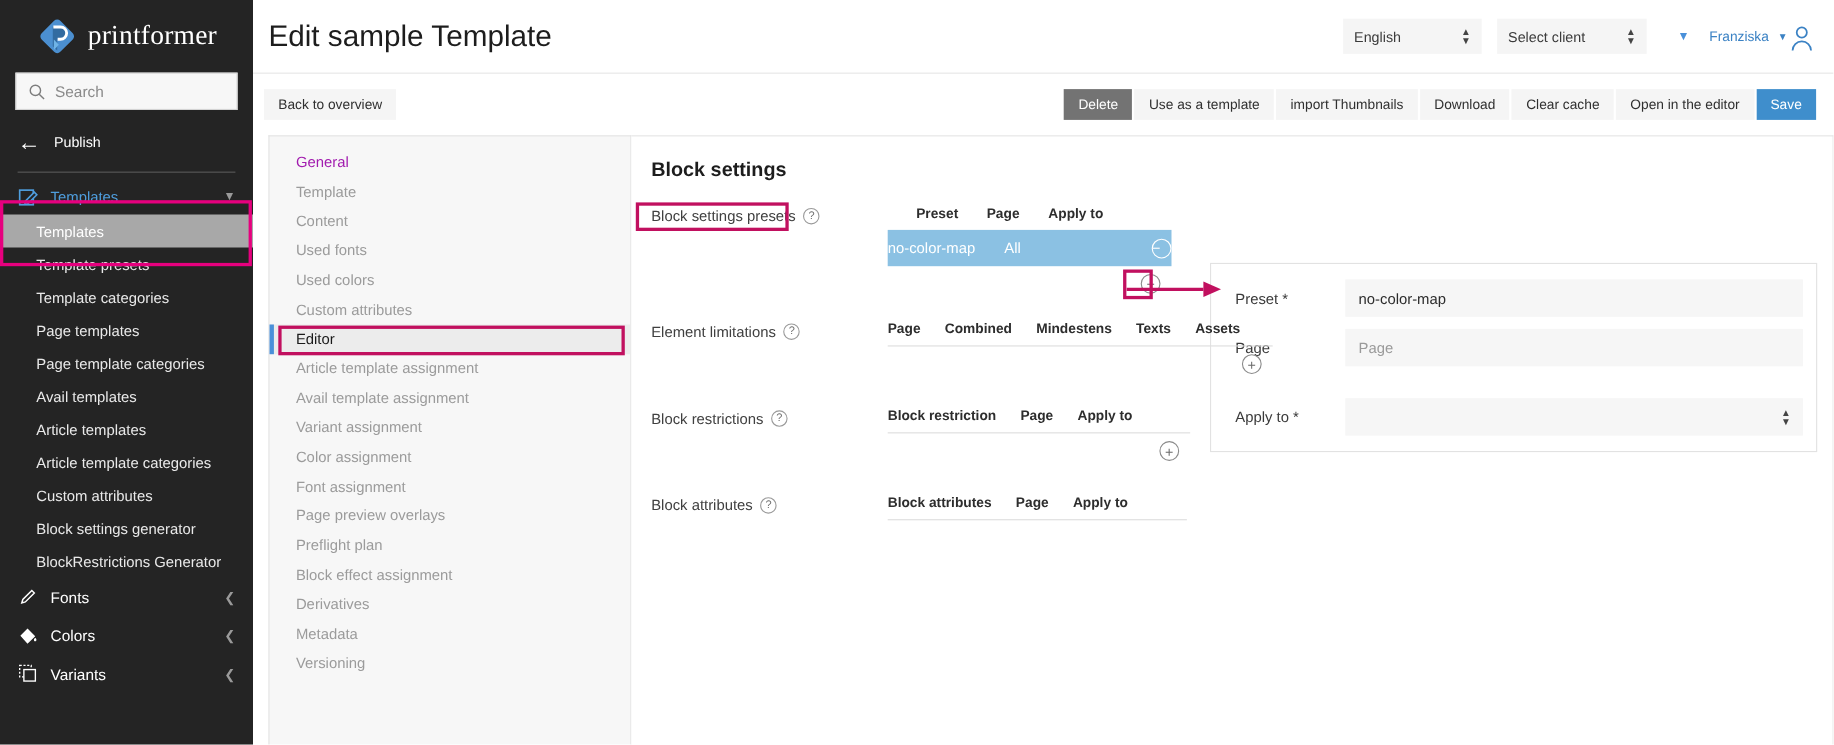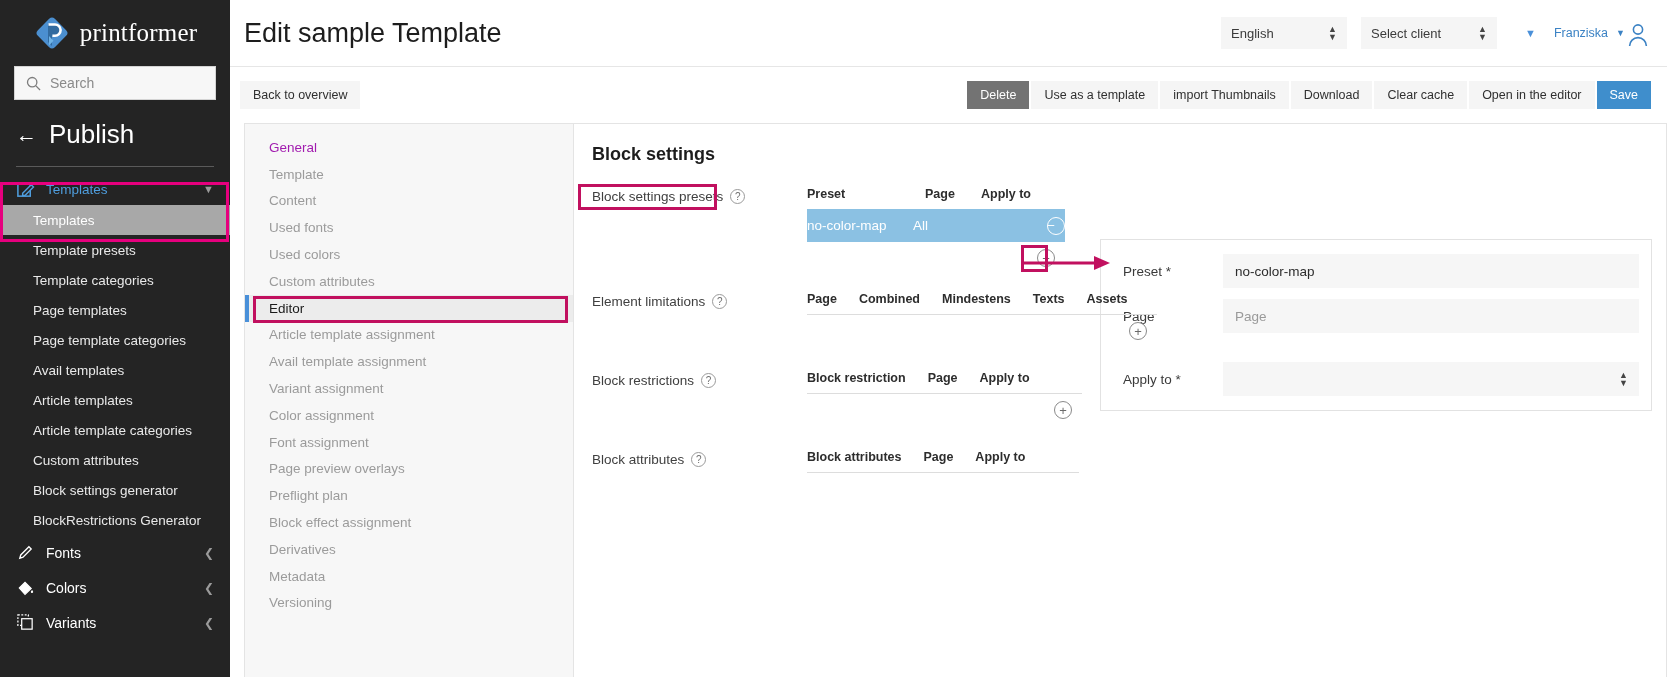--- a/index.html
+++ b/index.html
@@ -36,21 +36,21 @@
     display: flex; align-items: center; gap: 9px; padding: 0 11px;
   }
   .search-icon { width: 15px; height: 15px; flex: 0 0 15px; }
   .search-ph { color: #8a8a8a; font-size: 14px; }
 
   .publish-row {
     display: flex; align-items: center; gap: 12px;
     padding: 19px 16px 12px 16px;
   }
   .arrow-left { font-size: 21px; line-height: 1; color: #fff; }
-  .publish-label { font-size: 26px; color: #ffffff; }
+  .publish-label { font-size: 13px; color: #ffffff; }
   .divider { height: 1px; background: #5a5a5a; margin: 4px 16px 6px 16px; }
 
   .nav-group-head {
     position: relative;
     display: flex; align-items: center; gap: 11px;
     height: 32px; padding: 0 16px;
     color: #4f9ede; font-size: 13.5px;
   }
   .nav-group-head .chev { margin-left: auto; font-size: 11px; color: #9a9a9a; }
   .nav-icon { width: 19px; height: 19px; flex: 0 0 19px; }
@@ -400,21 +400,21 @@
       <div class="panel">
         <h2 class="panel-title">Block settings</h2>
 
         <div class="section" style="margin-bottom:18px;">
           <div class="sect-label">
             <span>Block settings presets</span>
             <span class="qmark">?</span>
           </div>
           <div class="tbl" style="width:258px;">
             <div class="tbl-head">
-              <span style="width:118px;">Preset</span>
+              <span style="width:90px;text-align:center;">Preset</span>
               <span style="width:56px;">Page</span>
               <span>Apply to</span>
             </div>
             <div class="tbl-row sel">
               <span style="width:106px; padding-left:0;">no-color-map</span>
               <span style="width:56px;">All</span>
               <span style="margin-left:auto; padding-right:10px;" class="circ light">−</span>
             </div>
             <div class="addrow" style="justify-content:flex-end; padding-right:10px; position:relative;">
               <span class="circ">+</span>

